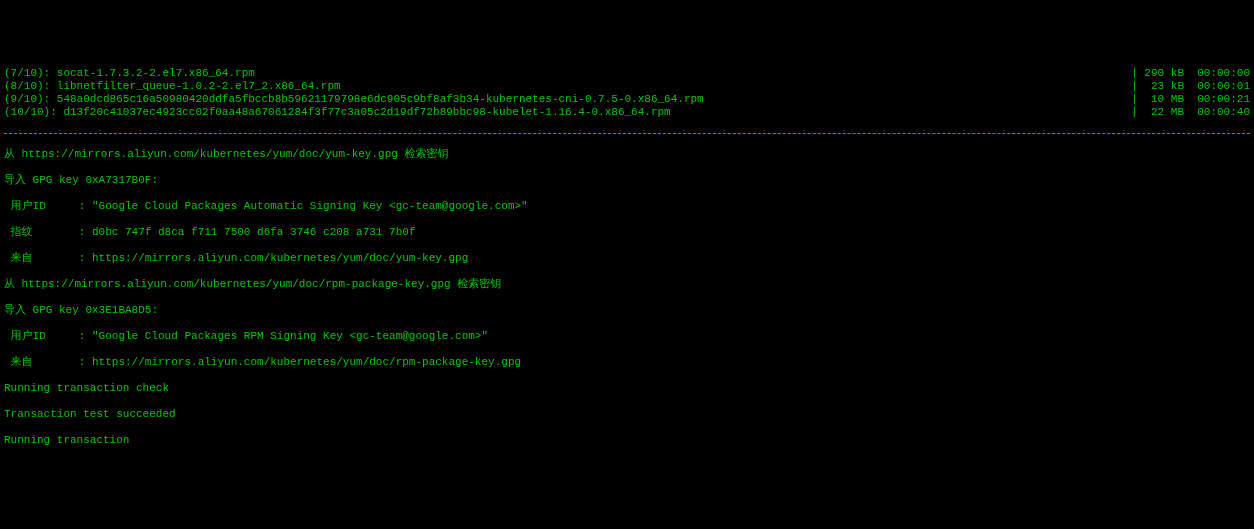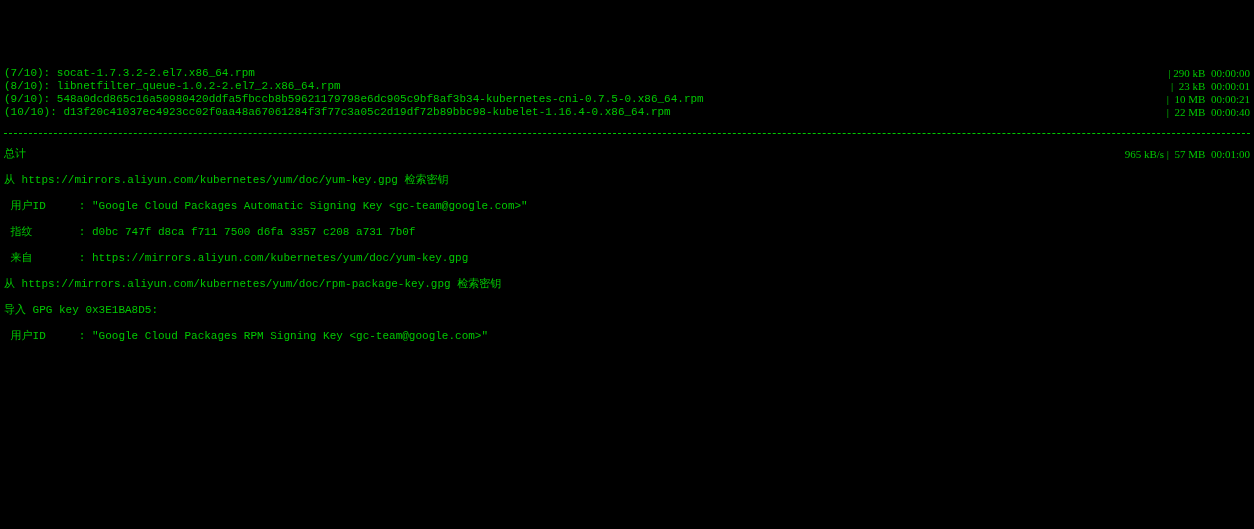--- a/index.html
+++ b/index.html
@@ -8,44 +8,48 @@
     font-family: "Consolas", "Monaco", "Courier New", monospace;
     font-size: 11px;
     line-height: 13px;
     margin: 0;
     padding: 2px 4px;
     white-space: pre;
     overflow: hidden;
   }
   .line { display: flex; justify-content: space-between; }
   .left { flex: 0 0 auto; text-align: center; }
-  .right { flex: 0 0 auto; text-align: right; font-family: Liberation Serif, serif; }
+  .right { flex: 0 0 auto; text-align: right; }
   .hr {
     border: none;
     border-top: 1px dashed #00c800;
     margin: 1px 0;
     height: 0;
   }
 </style>
 </head>
 <body>
 
 
 
 <div>
 <div id="dl-block"><div class="line"><span class="left">(7/10): socat-1.7.3.2-2.el7.x86_64.rpm</span><span class="right">| 290 kB  00:00:00</span></div><div class="line"><span class="left">(8/10): libnetfilter_queue-1.0.2-2.el7_2.x86_64.rpm</span><span class="right">|  23 kB  00:00:01</span></div><div class="line"><span class="left">(9/10): 548a0dcd865c16a50980420ddfa5fbccb8b59621179798e6dc905c9bf8af3b34-kubernetes-cni-0.7.5-0.x86_64.rpm</span><span class="right">|  10 MB  00:00:21</span></div><div class="line"><span class="left">(10/10): d13f20c41037ec4923cc02f0aa48a67061284f3f77c3a05c2d19df72b89bbc98-kubelet-1.16.4-0.x86_64.rpm</span><span class="right">|  22 MB  00:00:40</span></div></div>
 <hr class="hr">
-<div class="line"><span class="left">总计</span><span class="right">965 kB/s |  57 MB  00:01:00</span></div>
 <div>从 https://mirrors.aliyun.com/kubernetes/yum/doc/yum-key.gpg 检索密钥</div>
+<div>导入 GPG key 0xA7317B0F:</div>
 <div> 用户ID     : "Google Cloud Packages Automatic Signing Key &lt;gc-team@google.com&gt;"</div>
-<div> 指纹       : d0bc 747f d8ca f711 7500 d6fa 3357 c208 a731 7b0f</div>
+<div> 指纹       : d0bc 747f d8ca f711 7500 d6fa 3746 c208 a731 7b0f</div>
 <div> 来自       : https://mirrors.aliyun.com/kubernetes/yum/doc/yum-key.gpg</div>
 <div>从 https://mirrors.aliyun.com/kubernetes/yum/doc/rpm-package-key.gpg 检索密钥</div>
 <div>导入 GPG key 0x3E1BA8D5:</div>
 <div> 用户ID     : "Google Cloud Packages RPM Signing Key &lt;gc-team@google.com&gt;"</div>
+<div> 来自       : https://mirrors.aliyun.com/kubernetes/yum/doc/rpm-package-key.gpg</div>
+<div>Running transaction check</div>
+<div>Transaction test succeeded</div>
+<div>Running transaction</div>
 
 
 
 
 
 
 
 
 
 

